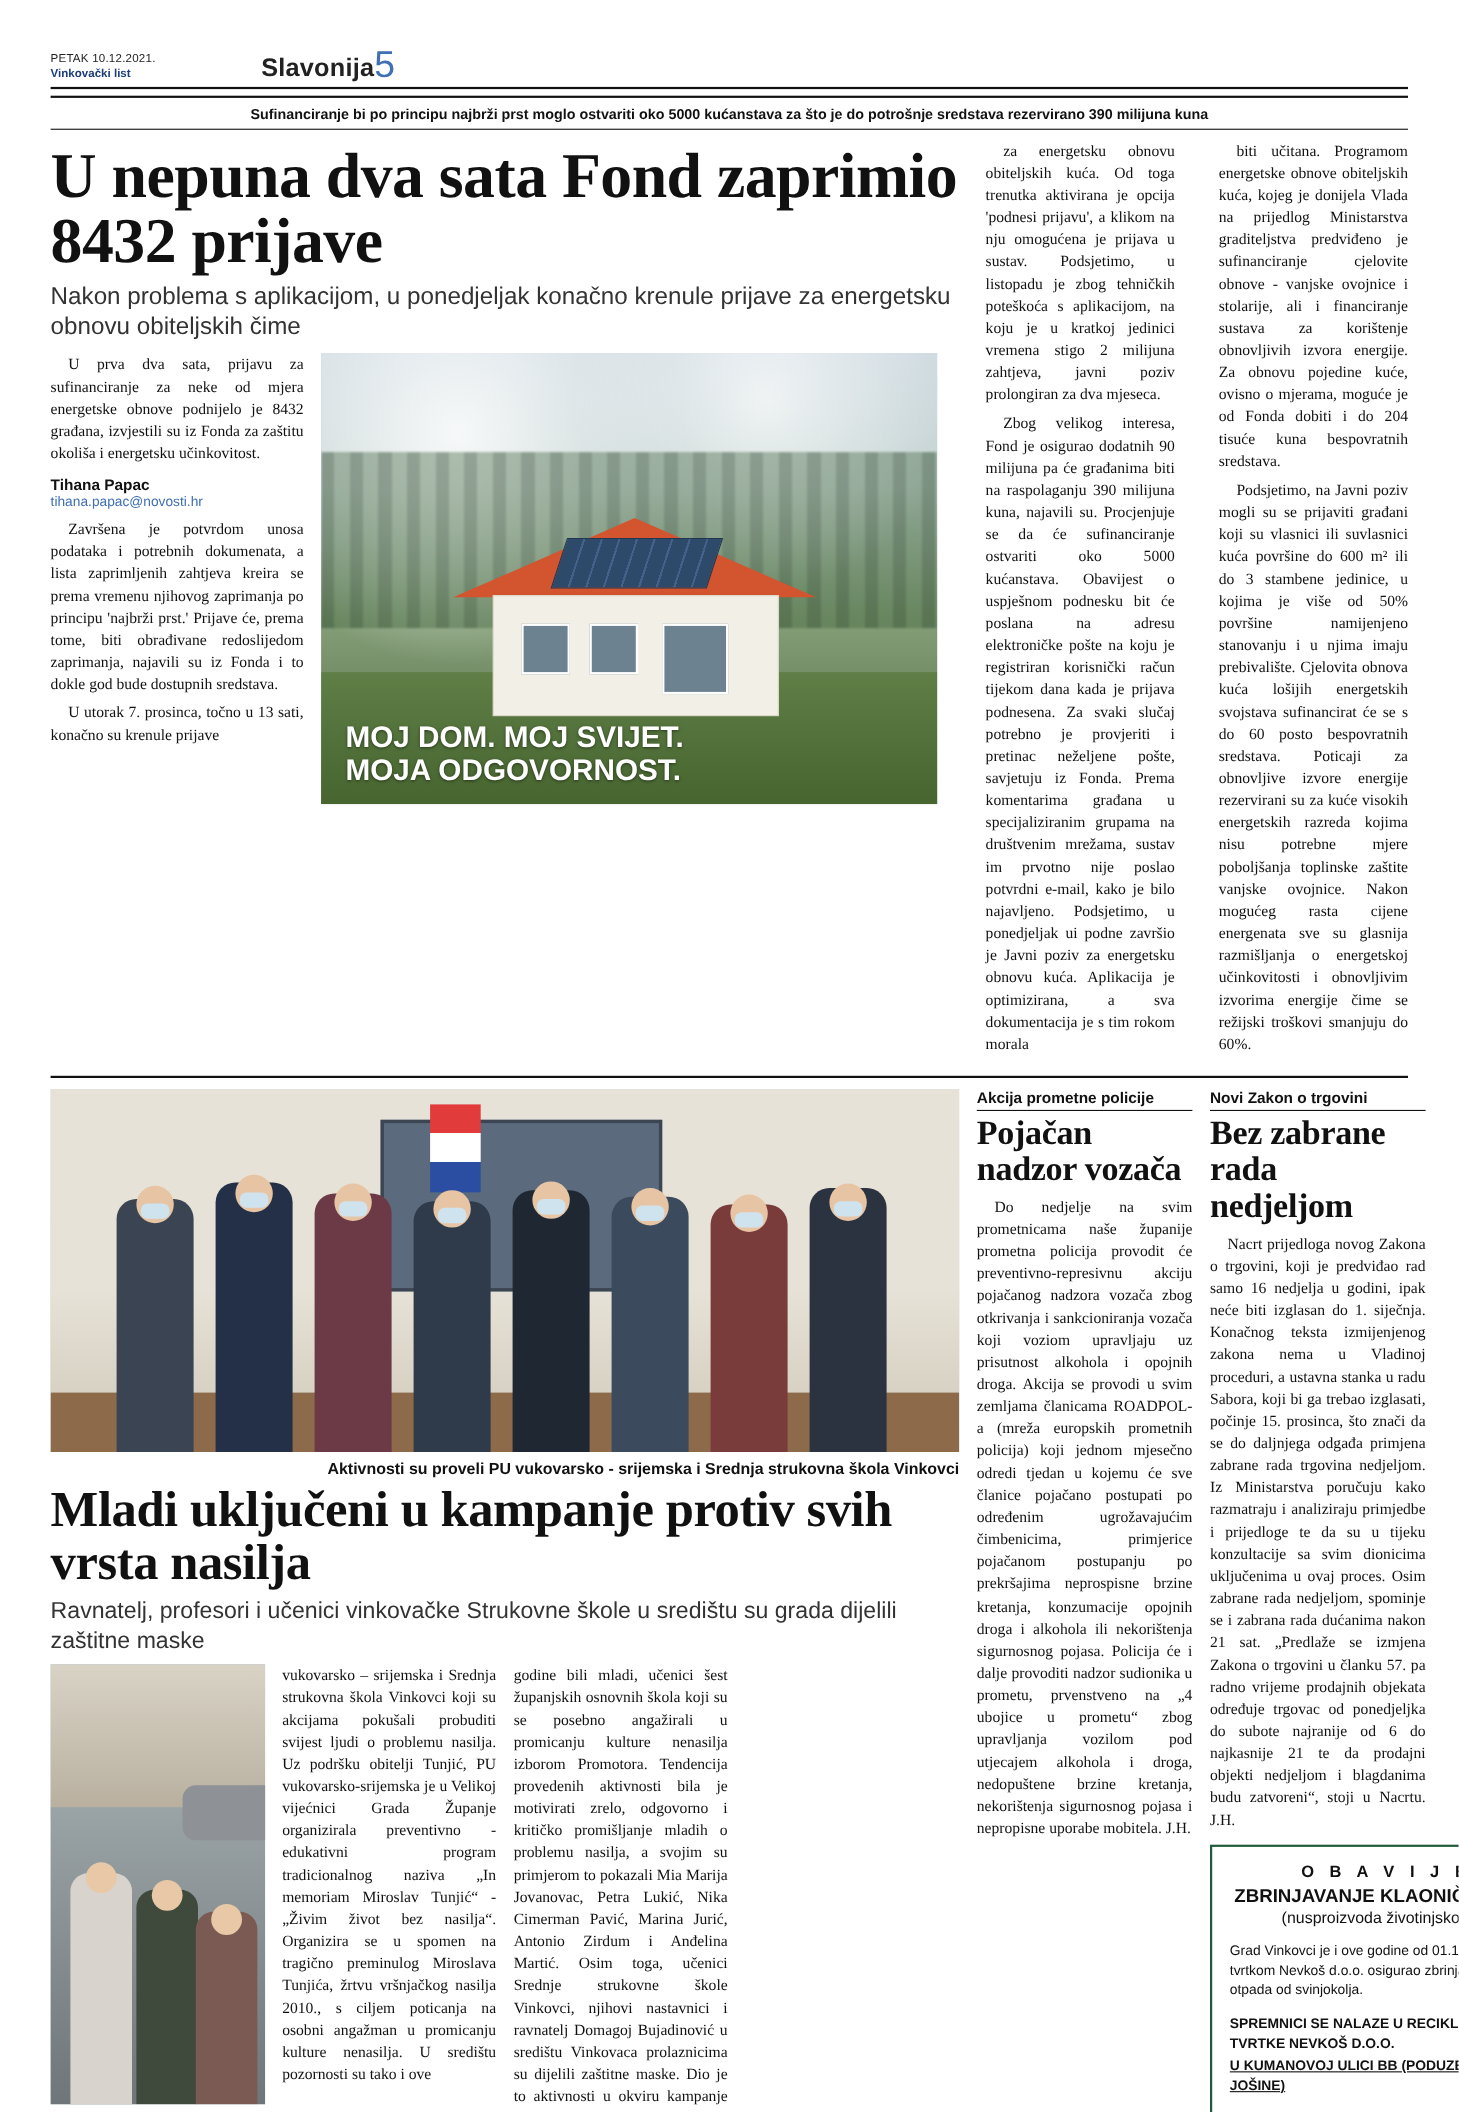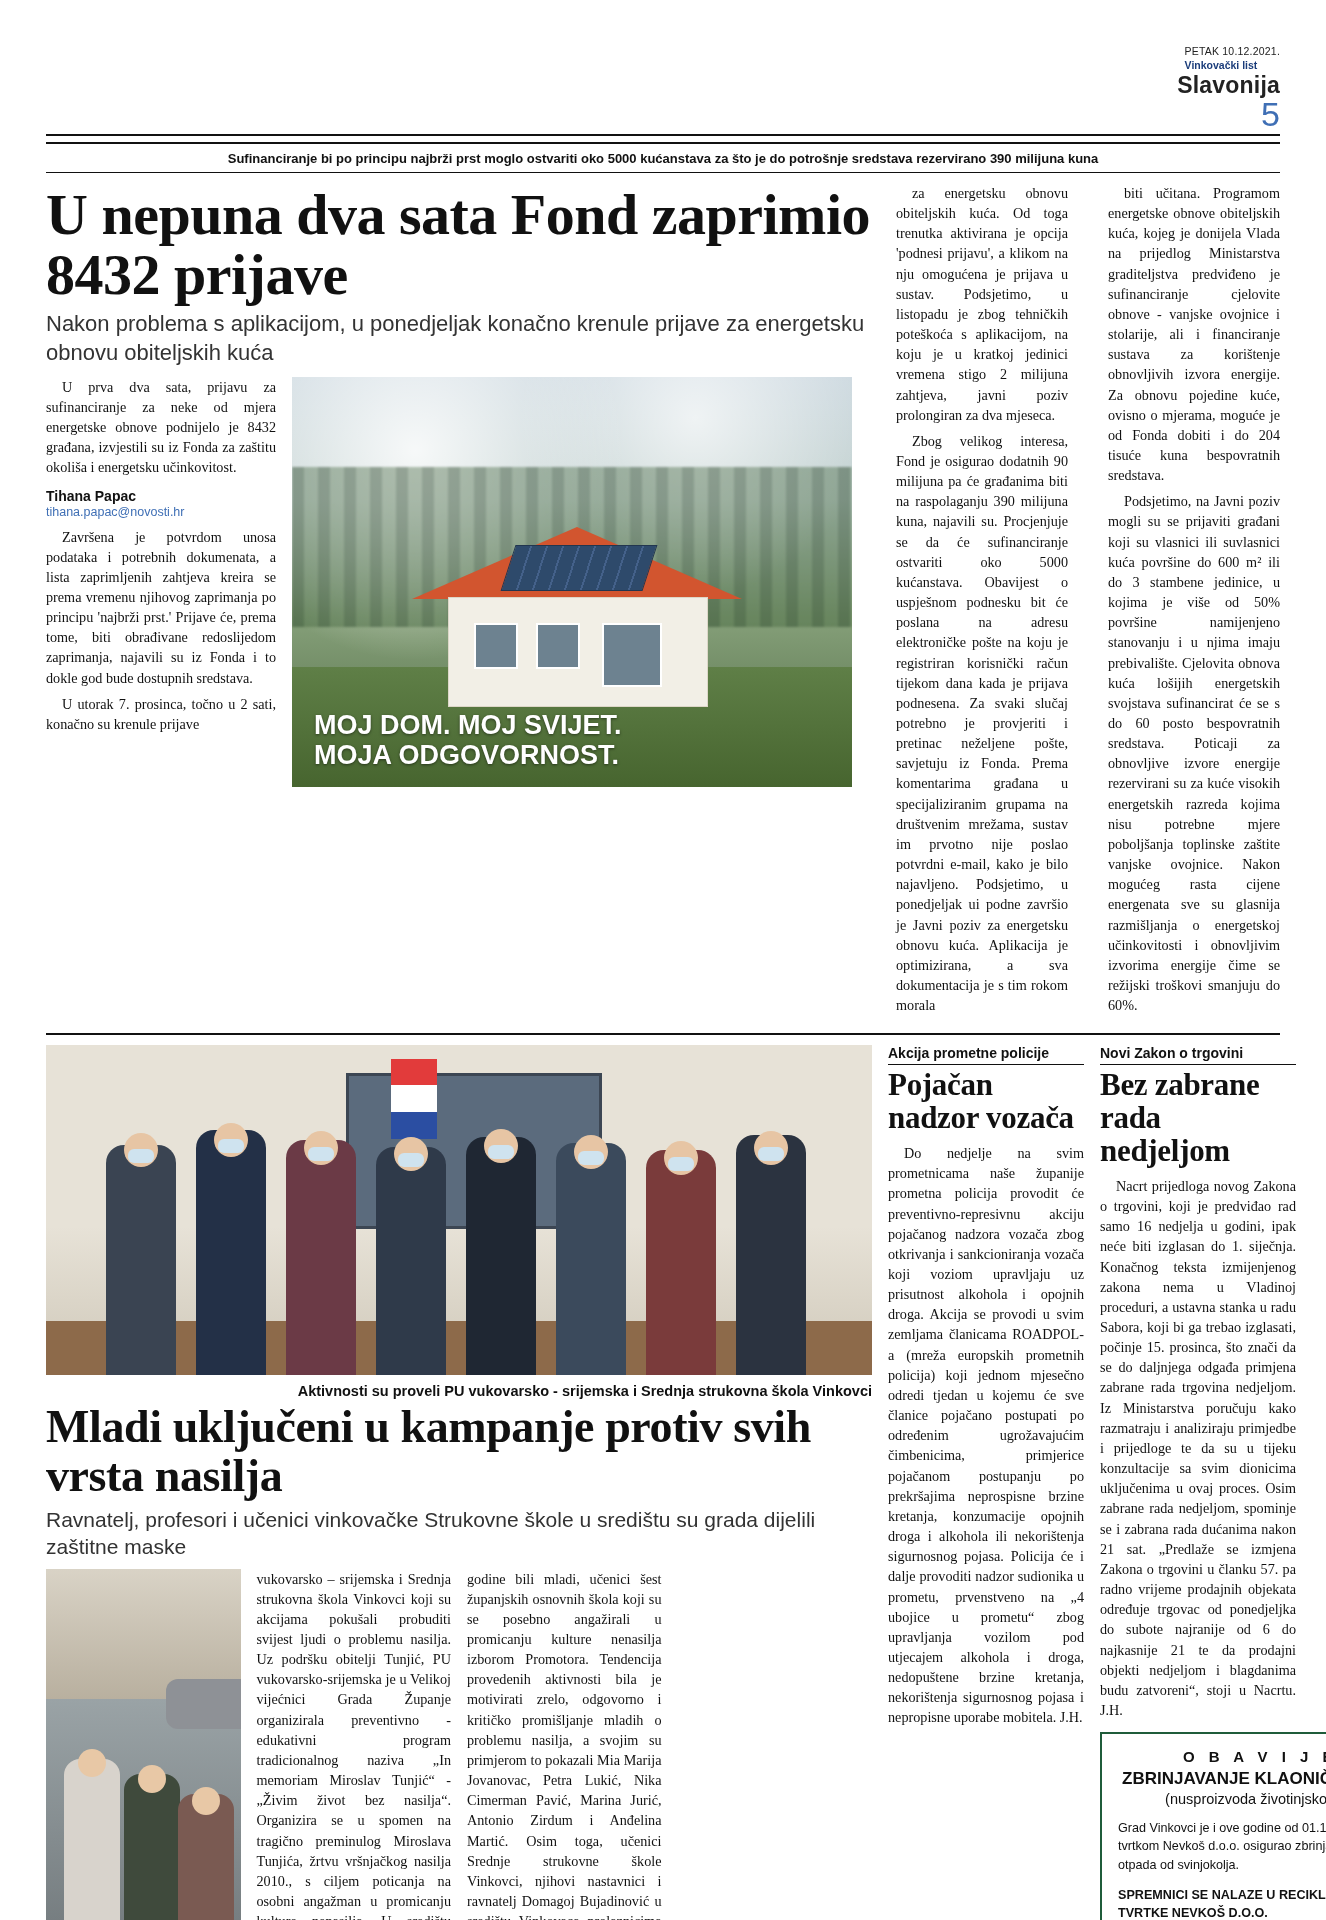--- a/index.html
+++ b/index.html
@@ -1,20 +1,20 @@
 <!DOCTYPE html>
 <html><head>
 <meta charset="utf-8">
 <style>
   html,body{margin:0;padding:0;background:#fff;}
   body{width:1326px;height:1920px;font-family:"Liberation Serif",serif;color:#111;}
   .page{width:1326px;height:1920px;position:relative;box-sizing:border-box;padding:44px 46px 20px 46px;}
 
   
-  .masthead{display:flex;align-items:flex-end;justify-content:space-between;border-bottom:2px solid #111;padding-bottom:4px;flex-direction:column;}
+  .masthead{display:flex;align-items:flex-end;border-bottom:2px solid #111;padding-bottom:4px;}
   .mh-left{font-family:"Liberation Sans",sans-serif;font-size:10.5px;line-height:1.35;color:#222;}
   .mh-left .d1{letter-spacing:.2px;}
   .mh-left .d2{color:#1a3c7a;font-weight:600;}
   .mh-center{font-family:"Liberation Sans",sans-serif;font-size:23px;font-weight:600;color:#222;letter-spacing:.2px;margin-left:96px;}
   .mh-right{font-family:"Liberation Sans",sans-serif;font-size:34px;color:#3f6fb5;line-height:.9;}
 
   
   .kicker-strip{border-top:2px solid #111;border-bottom:1px solid #111;margin-top:6px;padding:7px 0 6px 0;}
   .kicker-strip .k{font-family:"Liberation Sans",sans-serif;font-weight:700;font-size:13px;text-align:center;color:#111;}
 
@@ -107,29 +107,29 @@
     <div class="mh-right">5</div>
   </div>
 
   <div class="kicker-strip">
     <div class="k">Sufinanciranje bi po principu najbrži prst moglo ostvariti oko 5000 kućanstava za što je do potrošnje sredstava rezervirano 390 milijuna kuna</div>
   </div>
 
   <div class="lead">
     <div class="lead-left">
       <h1 class="headline">U nepuna dva sata Fond zaprimio 8432 prijave</h1>
-      <div class="subhead">Nakon problema s aplikacijom, u ponedjeljak konačno krenule prijave za energetsku obnovu obiteljskih kuća</div>
+      <div class="subhead">Nakon problema s aplikacijom, u ponedjeljak konačno krenule prijave za energetsku obnovu obiteljskih čime</div>
 
       <div class="lead-body">
         <div class="lead-col">
           <p class="body">U prva dva sata, prijavu za sufinanciranje za neke od mjera energetske obnove podnijelo je 8432 građana, izvjestili su iz Fonda za zaštitu okoliša i energetsku učinkovitost.</p>
           <div class="byline">Tihana Papac</div>
           <div class="byline-mail">tihana.papac@novosti.hr</div>
           <p class="body">Završena je potvrdom unosa podataka i potrebnih dokumenata, a lista zaprimljenih zahtjeva kreira se prema vremenu njihovog zaprimanja po principu 'najbrži prst.' Prijave će, prema tome, biti obrađivane redoslijedom zaprimanja, najavili su iz Fonda i to dokle god bude dostupnih sredstava.</p>
-          <p class="body">U utorak 7. prosinca, točno u 2 sati, konačno su krenule prijave</p>
+          <p class="body">U utorak 7. prosinca, točno u 13 sati, konačno su krenule prijave</p>
         </div>
 
         <div class="lead-photo">
           <div class="photo ph-lead">
             <div class="sky"></div>
             <div class="trees"></div>
             <div class="lawn"></div>
             <div class="house">
               <div class="roof"></div>
               <div class="solar"></div>

